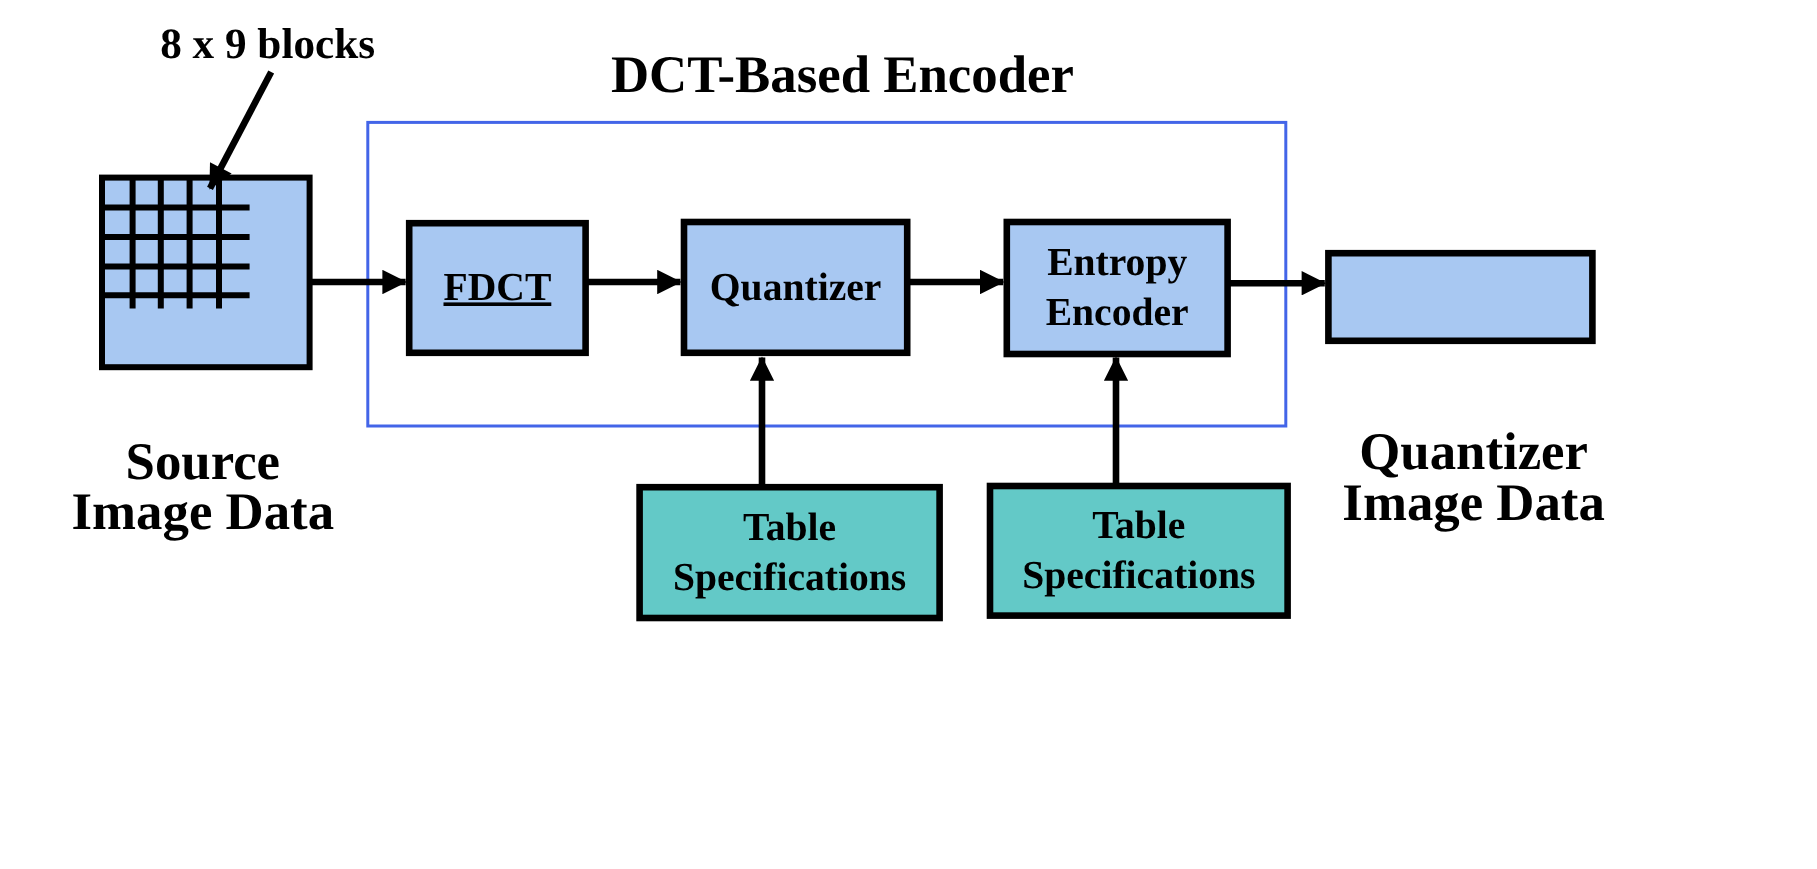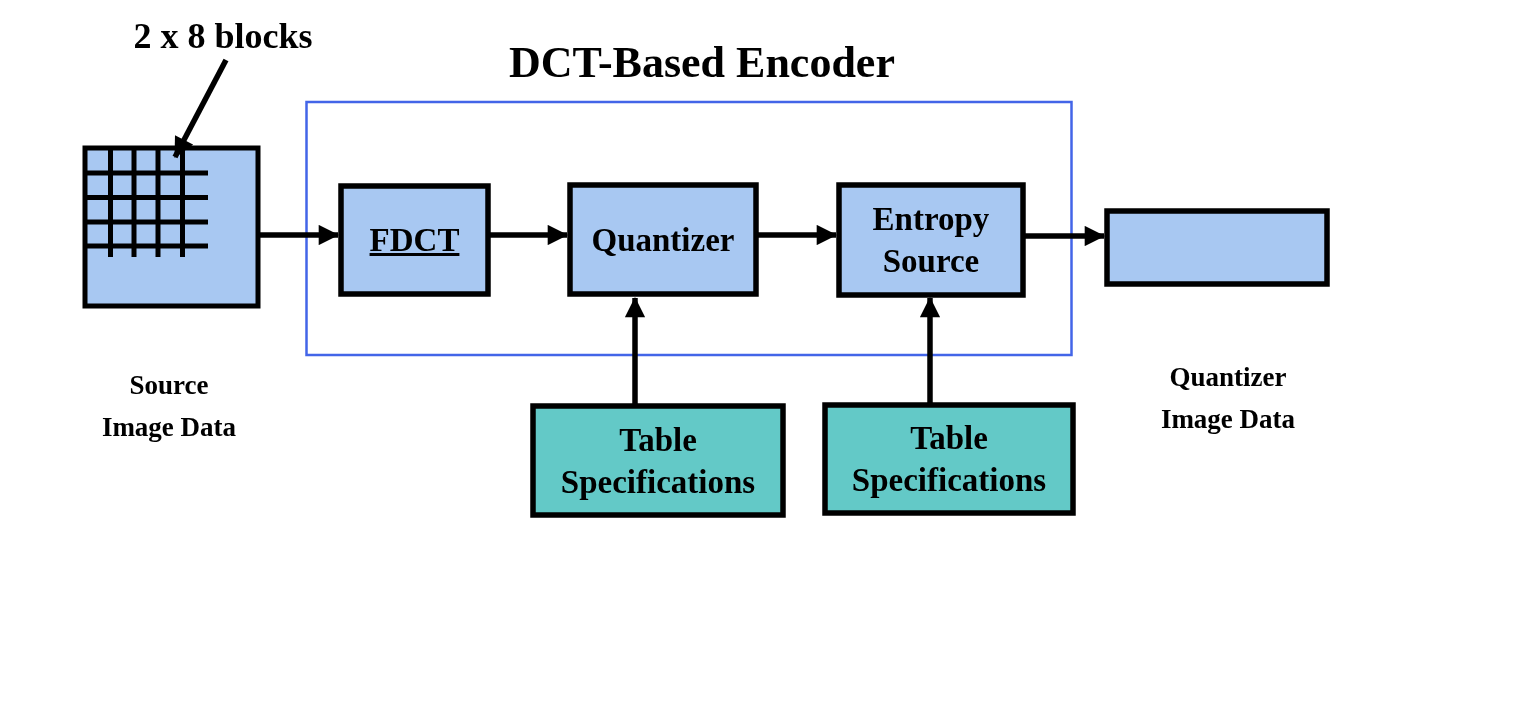--- a/index.html
+++ b/index.html
@@ -29,21 +29,21 @@
     pointer-events: none;
   }
   .box-label {
     display: flex;
     align-items: center;
     justify-content: center;
     font-size: 33px;
     line-height: 42px;
   }
   .free-label {
-    font-size: 27px;
+    font-size: 44px;
     line-height: 42px;
   }
   #title-label {
     left: 502px; top: 42px; width: 400px;
     font-size: 44px; line-height: 42px;
   }
   #blocks-annotation {
     left: 103px; top: 16px; width: 240px;
     font-size: 36px; line-height: 40px;
   }
@@ -93,30 +93,30 @@
       <line x1="226" y1="60" x2="175" y2="157" marker-end="url(#arrowhead)"></line>
       <line x1="258" y1="235" x2="338" y2="235" marker-end="url(#arrowhead)"></line>
       <line x1="488" y1="235" x2="567" y2="235" marker-end="url(#arrowhead)"></line>
       <line x1="756" y1="235" x2="836" y2="235" marker-end="url(#arrowhead)"></line>
       <line x1="1023" y1="236" x2="1104" y2="236" marker-end="url(#arrowhead)"></line>
       <line x1="635" y1="406" x2="635" y2="298" marker-end="url(#arrowhead)"></line>
       <line x1="930" y1="405" x2="930" y2="298" marker-end="url(#arrowhead)"></line>
     </g>
   </svg>
 
-  <div class="label" id="blocks-annotation">2 x 8 blocks</div>
+  <div class="label" id="blocks-annotation">8 x 9 blocks</div>
 
   <div class="label" id="title-label">DCT-Based Encoder</div>
 
   <div class="label box-label" id="fdct-label">FDCT</div>
 
   <div class="label box-label" id="quantizer-label">Quantizer</div>
 
   <div class="label box-label" id="entropy-label">Entropy
-Source</div>
+Encoder</div>
 
   <div class="label box-label" id="table-left-label">Table
 Specifications</div>
 
   <div class="label box-label" id="table-right-label">Table
 Specifications</div>
 
   <div class="label free-label" id="source-data-label">Source
 Image Data</div>
 

